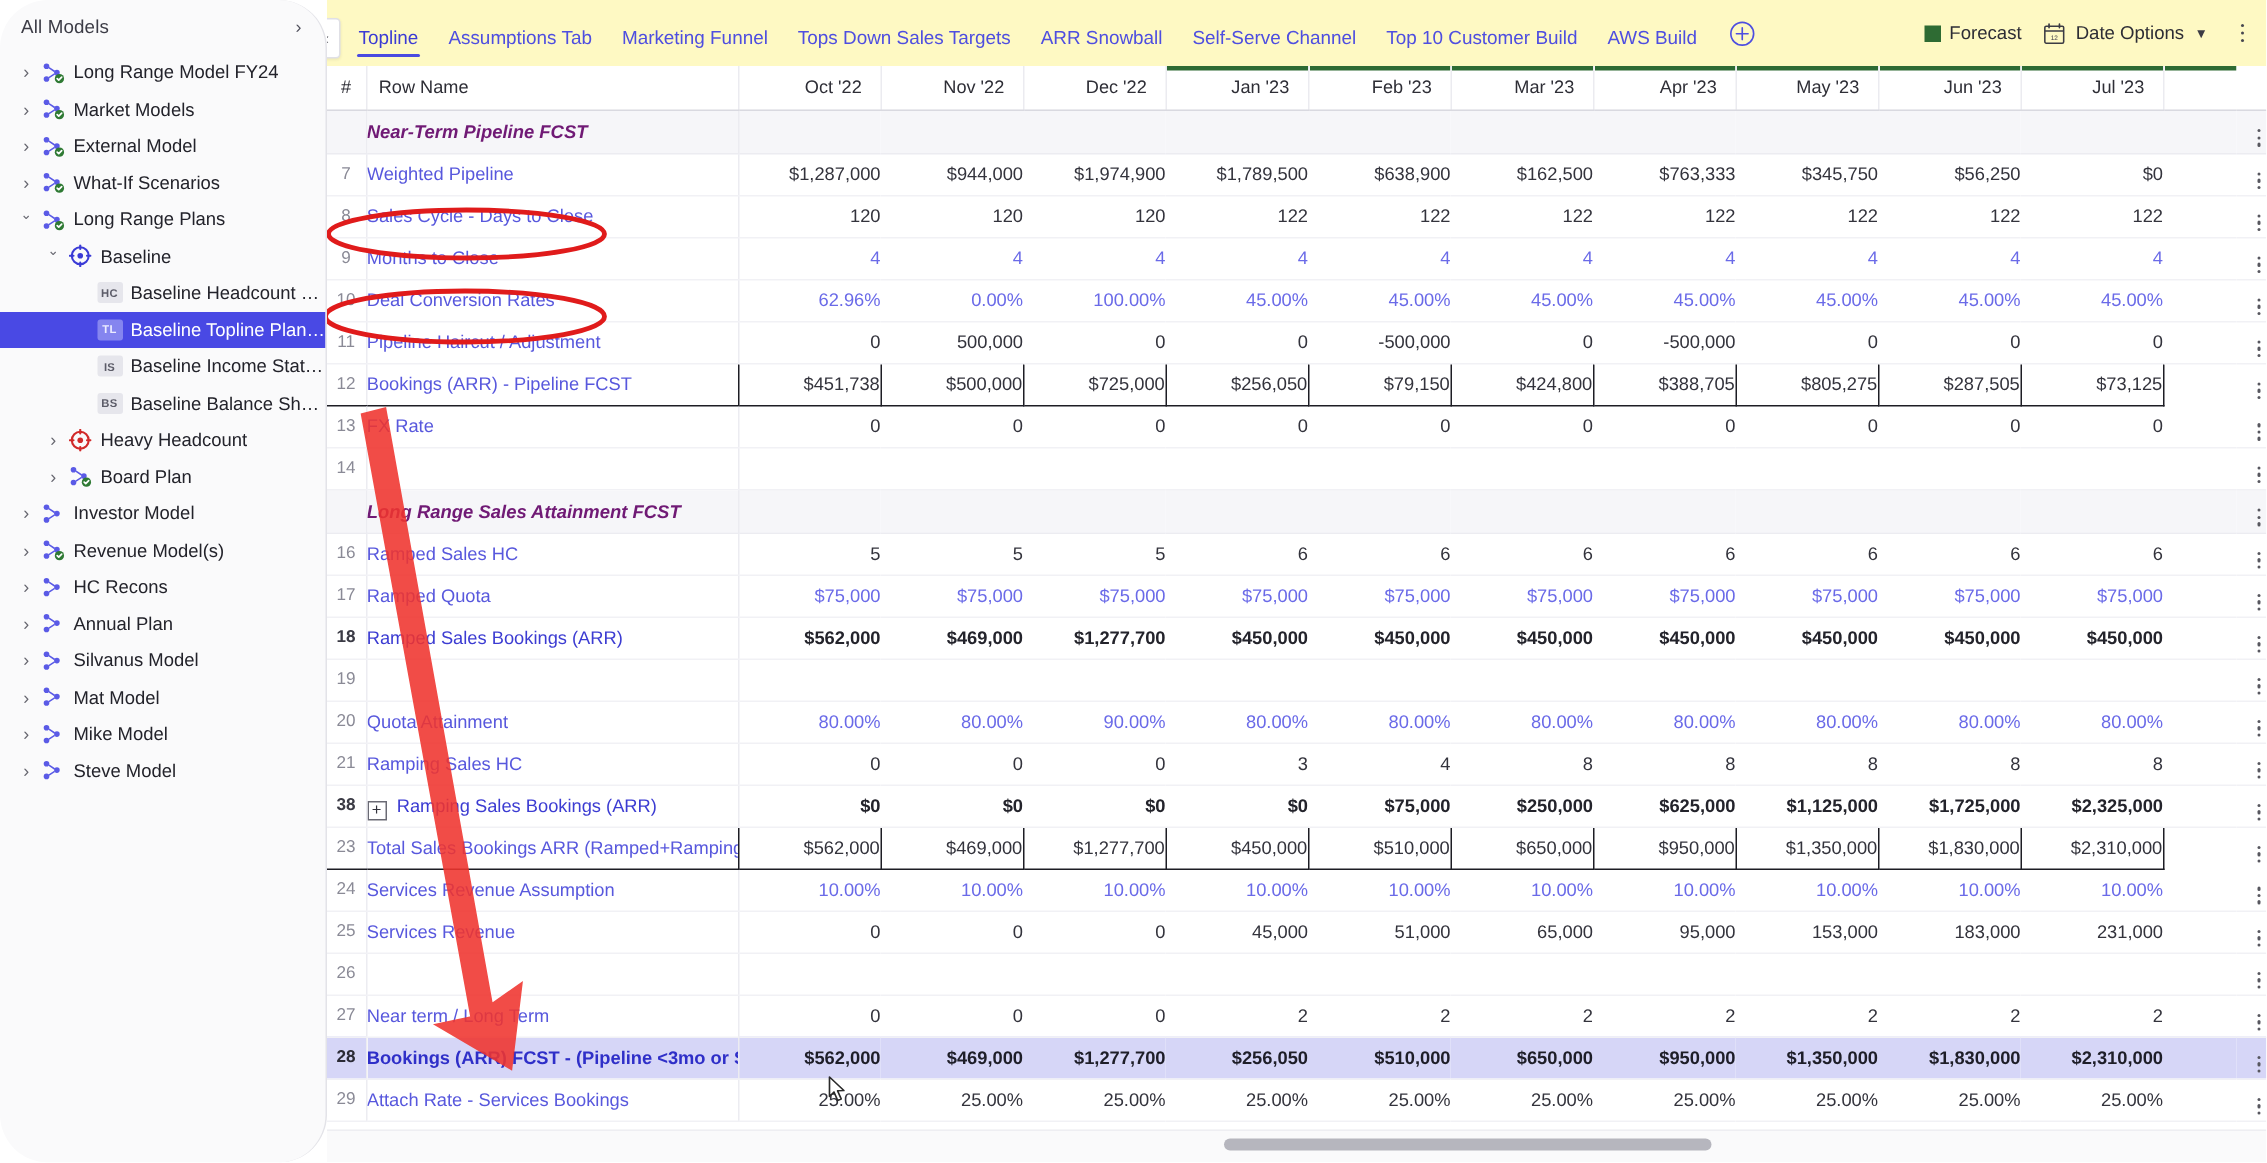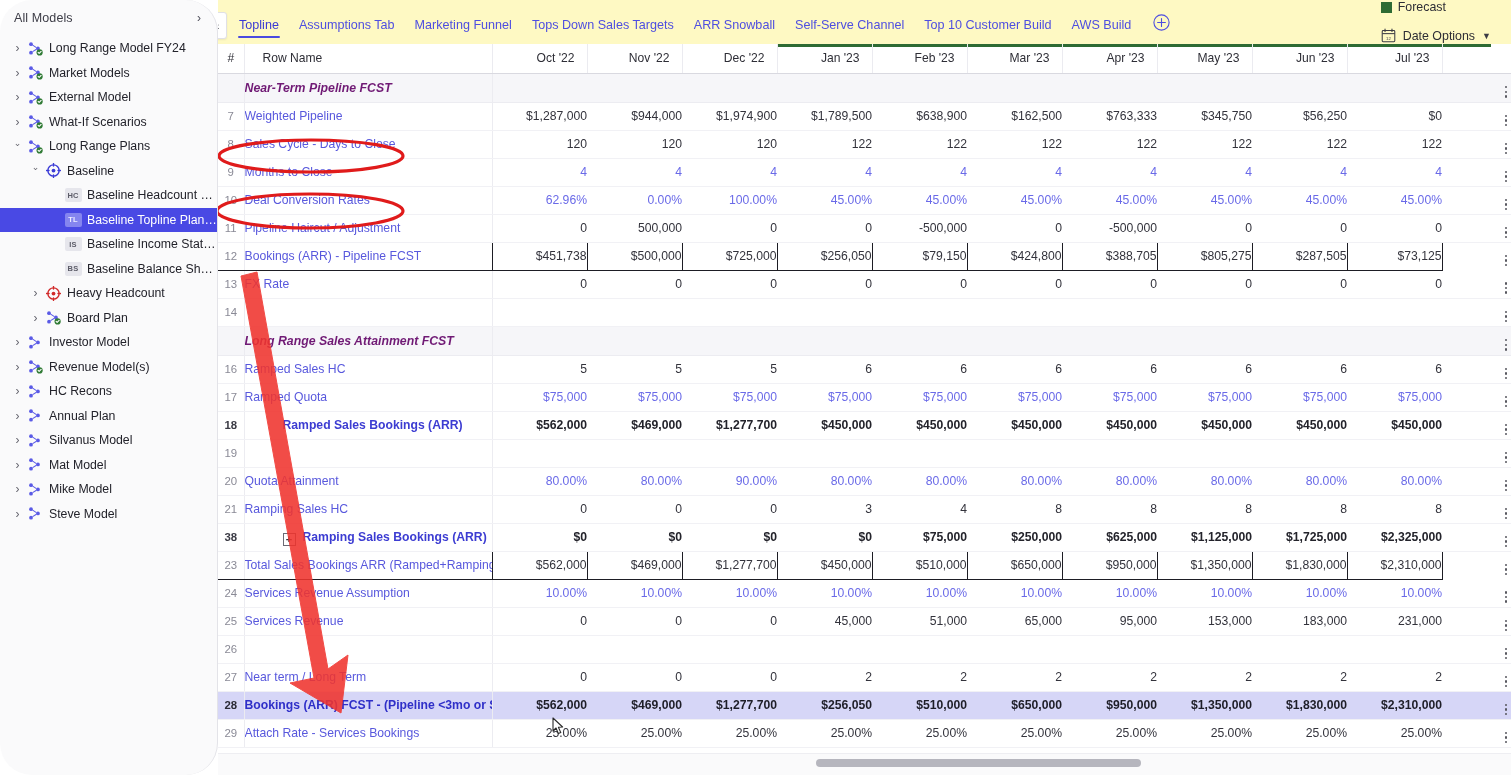--- a/index.html
+++ b/index.html
@@ -75,22 +75,22 @@
     content:""; position:absolute; left:9px; right:9px; bottom:6px;
     height:2.5px; background:#4a4ae0; border-radius:2px;
   }
   .addtab {
     width: 28px; height: 44px; display:flex; align-items:center; justify-content:center;
     margin-left: 6px; cursor: pointer;
   }
   .addtab svg { display:block; }
 
   .topright {
-    position: absolute; right: 20px; top: 0; height: 44px;
-    display: flex; align-items: flex-start; gap: 14px; flex-direction: column;
+    position: absolute; right: 5px; top: 0; height: 44px;
+    display: flex; align-items: center; gap: 14px;
   }
   .fc { display:flex; align-items:center; gap:6px; font-size:12.4px; color:#2d2d35; cursor:pointer; }
   .fc .sq { width:11px; height:11px; background:#2e6b33; display:inline-block; }
   .dateopt { display:flex; align-items:center; gap:7px; font-size:12.4px; color:#2d2d35; cursor:pointer; }
   .dateopt .cal { color:#3b3b44; display:flex; }
   .caretdn { font-size:9px; color:#3b3b44; }
   .kebab-top {
     width: 18px; height: 26px; display:flex; flex-direction:column;
     align-items:center; justify-content:center; gap:2.5px; cursor:pointer; margin-right:2px;
   }
@@ -117,21 +117,21 @@
   col.c-kebab { width: 30px; }
 
   thead th {
     height: 29px; background:#fff;
     font-size: 12.1px; font-weight: 400; color:#2e2e36;
     border-bottom: 1px solid #d9d9e0;
     border-right: 1px solid #ebebf0;
     vertical-align: middle;
   }
   thead th.h-num { text-align:center; color:#2e2e36; border-right:1px solid #ebebf0; }
-  thead th.h-name { text-align:left; padding-left:18px; }
+  thead th.h-name { text-align:left; padding-left:8px; }
   thead th.h-mon { text-align:right; padding-right:12px; }
   thead th.h-tail, thead th.h-kebab { border-right:none; }
   thead th.fcbar { box-shadow: inset 0 3px 0 0 #2e6b33; }
 
   tbody td {
     height: 28px; font-size: 12.2px; vertical-align: middle;
     border-bottom: 1px solid #f1f1f5;
   }
   td.num { text-align:center; color:#8a8a96; font-size:11.4px; border-right:1px solid #ececf1; }
   td.name { padding-left:10px; color:#5858dd; white-space:nowrap; overflow:hidden; border-right:1px solid #ececf1; }
@@ -140,21 +140,21 @@
   td.tail { border-right:none; }
   td.kebab-cell { text-align:center; }
 
   .kebab { display:inline-flex; flex-direction:column; align-items:center; gap:2.2px; cursor:pointer; }
   .kebab i { width:2.4px; height:2.4px; background:#57575f; border-radius:50%; display:block; }
 
   tr.section td { background:#f6f6f9; height:29px; border-bottom:1px solid #ececf1; }
   tr.section td.name { color:#701a75; font-weight:700; font-style:italic; font-size:12.3px; }
   tr.section td.num { background:#f6f6f9; }
 
-  tr.bold td.name { color:#3c3cd2; font-weight:700;padding-left:38px; }
+  tr.bold td.name { color:#3c3cd2; font-weight:400; }
   tr.bold td.val { color:#23232b; font-weight:700; }
   tr.bold td.num { color:#3b3b45; font-weight:700; }
 
   tr.boxed td.val, tr.boxed td.name, tr.boxed td.num {
     border-top:1.4px solid #1d1d24; border-bottom:1.4px solid #1d1d24;
   }
   tr.boxed td.val { border-left:1px solid #1d1d24; border-right:1px solid #1d1d24; }
   tr.boxed td.name { border-right:1px solid #1d1d24; }
   tr.boxed td.num { border-left:none; border-right:1px solid #ececf1; }
   tr.boxed td.tail, tr.boxed td.kebab-cell { border-top:none; border-bottom:none; border-left:none; border-right:none; }

